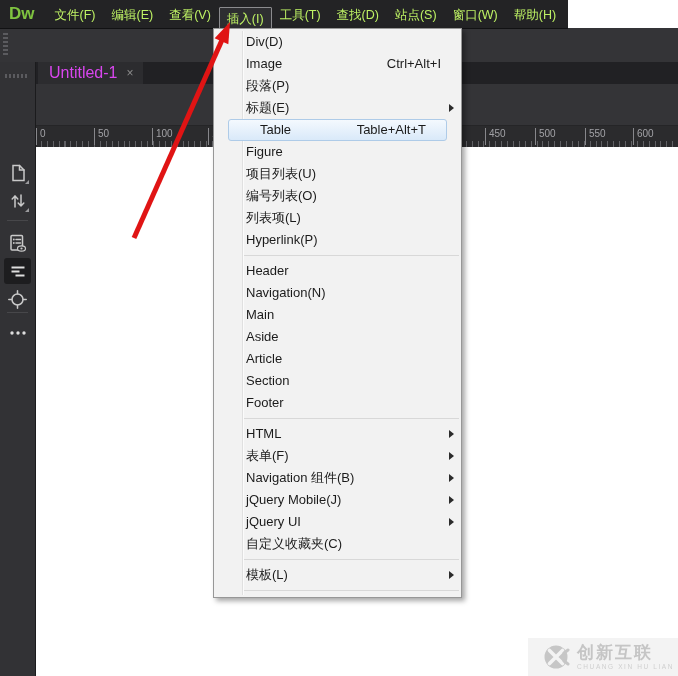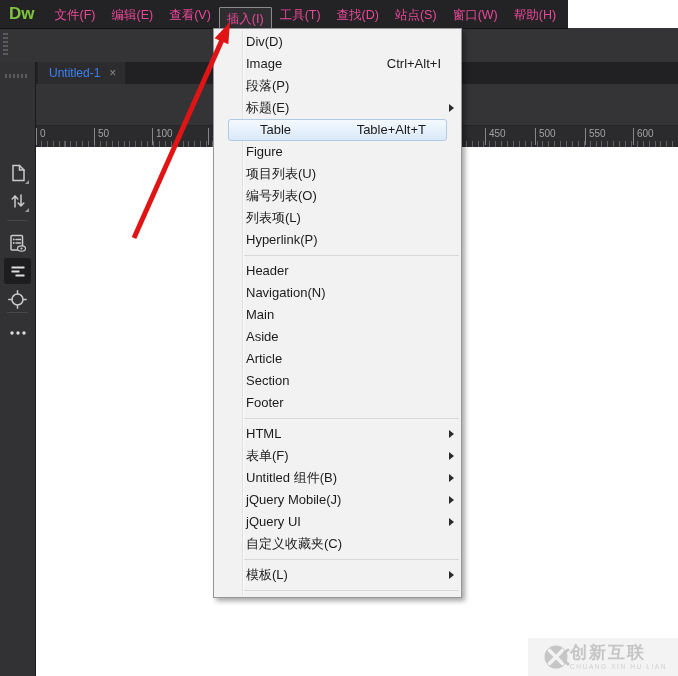--- a/index.html
+++ b/index.html
@@ -15,21 +15,21 @@
     background:#232325;border-bottom:1px solid #111113;
     display:flex;align-items:center;z-index:10;
   }
   .dw-logo{
     font-size:17px;font-weight:bold;color:#7fc340;
     margin:0 12px 0 9px;letter-spacing:0;
   }
   .mb-items{display:flex;align-items:center;height:28px;}
   .mb-item{
     height:22px;line-height:22px;margin-top:1px;
-    padding:0 7px;font-size:12.5px;color:#ec4899;
+    padding:0 7px;font-size:12.5px;color:#bef264;
     border:1px solid transparent;white-space:nowrap;cursor:default;
   }
   .mb-item.open{
     background:#2e2e31;border:1px solid #8b8b8e;border-radius:1px;margin-top:9px;
   }
   .mb-endsep{width:1px;height:17px;background:#4f4f52;margin-left:13px;}
   
   .topstrip{
     position:absolute;left:0;top:28px;width:678px;height:34px;
     background:#343437;z-index:2;
@@ -60,21 +60,21 @@
   
   .tabrow{
     position:absolute;left:35px;top:62px;width:643px;height:22px;
     background:#212124;z-index:2;
   }
   .doc-tab{
     position:absolute;left:3px;top:0;height:22px;
     background:#2c2c2f;display:flex;align-items:center;
     padding:0 9px 0 11px;
   }
-  .doc-tab .tab-title{font-size:12px;color:#3b82f6;}
+  .doc-tab .tab-title{font-size:16px;color:#d946ef;}
   .doc-tab .tab-close{
     font-size:12px;color:#8b8b8b;margin-left:9px;line-height:12px;cursor:pointer;
   }
   
   .docstrip{
     position:absolute;left:35px;top:84px;width:643px;height:41px;
     background:#343437;z-index:2;
   }
   
   .ruler{
@@ -92,21 +92,21 @@
   
   .canvas{
     position:absolute;left:36px;top:146px;width:642px;height:530px;
     background:#ffffff;z-index:1;
   }
   
   .watermark{
     position:absolute;right:0;bottom:0;width:150px;height:38px;
     background:#f3f3f3;display:flex;align-items:center;z-index:4;
   }
-  .wm-text{}
+  .wm-text{margin-left:7px;}
   .wm-cn{font-size:17px;font-weight:bold;color:#c5c5c5;line-height:17px;letter-spacing:2px;}
   .wm-en{font-size:6.5px;color:#cfcfcf;letter-spacing:1.6px;margin-top:2px;}
   .wm-logo{margin-left:14px;flex:none;display:flex;}
   
   .dropdown{
     position:absolute;left:213px;top:28px;width:249px;
     background:#f2f2f2;border:1px solid #979797;
     box-shadow:3px 3px 5px rgba(0,0,0,.35);
     padding:2px 0;z-index:40;box-sizing:border-box;
   }
@@ -269,21 +269,21 @@
       <div class="dd-item"><span>Header</span></div>
       <div class="dd-item"><span>Navigation(N)</span></div>
       <div class="dd-item"><span>Main</span></div>
       <div class="dd-item"><span>Aside</span></div>
       <div class="dd-item"><span>Article</span></div>
       <div class="dd-item"><span>Section</span></div>
       <div class="dd-item"><span>Footer</span></div>
       <div class="dd-sep"></div>
       <div class="dd-item"><span>HTML</span><span class="dd-arrow"></span></div>
       <div class="dd-item"><span>表单(F)</span><span class="dd-arrow"></span></div>
-      <div class="dd-item"><span>Untitled 组件(B)</span><span class="dd-arrow"></span></div>
+      <div class="dd-item"><span>Navigation 组件(B)</span><span class="dd-arrow"></span></div>
       <div class="dd-item"><span>jQuery Mobile(J)</span><span class="dd-arrow"></span></div>
       <div class="dd-item"><span>jQuery UI</span><span class="dd-arrow"></span></div>
       <div class="dd-item"><span>自定义收藏夹(C)</span></div>
       <div class="dd-sep"></div>
       <div class="dd-item"><span>模板(L)</span><span class="dd-arrow"></span></div>
       <div class="dd-sep"></div>
     </div>
 </div>
 
 <svg class="anno" width="678" height="676">

